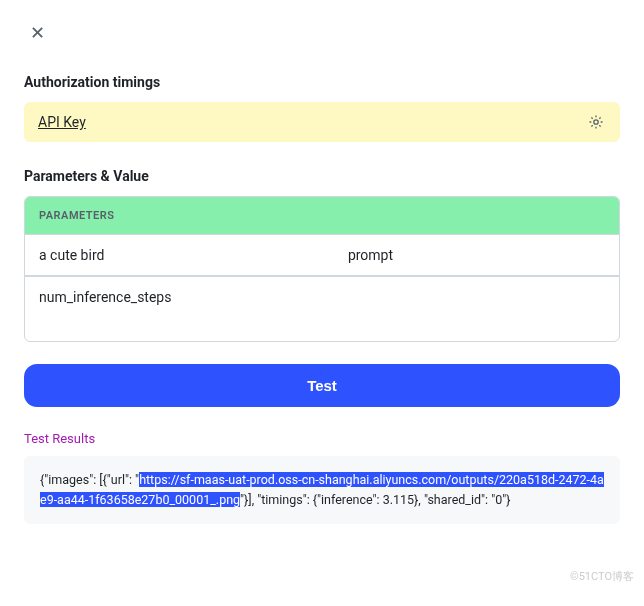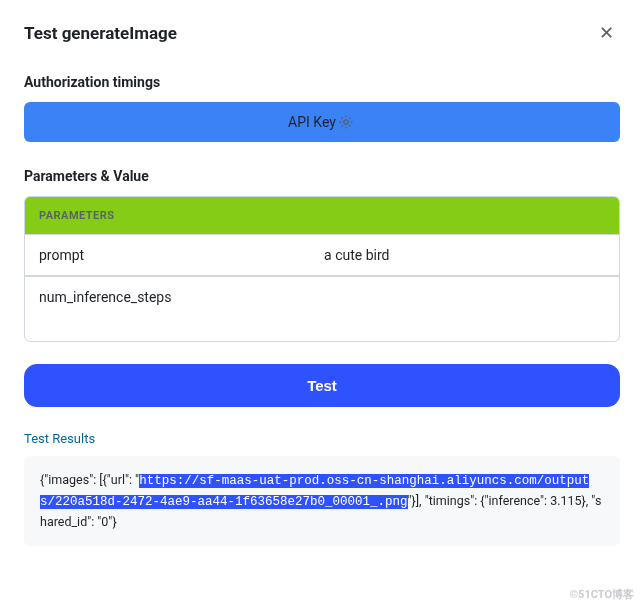--- a/index.html
+++ b/index.html
@@ -34,25 +34,26 @@
     }
     .section-label {
       font-size: 14px;
       font-weight: 700;
       color: #1f2328;
       margin-bottom: 12px;
     }
     .auth-row {
       display: flex;
       align-items: center;
-      justify-content: center;
-      background: #3b82f6;
+      justify-content: space-between;
+      background: #fef9c3;
       border-radius: 6px;
       padding: 10px 14px;
       margin-bottom: 26px;
+      text-decoration: underline;
     }
     .auth-value {
       font-size: 14px;
       color: #1f2328;
     }
     .gear-btn {
       background: none;
       border: none;
       cursor: pointer;
       padding: 2px;
@@ -62,21 +63,21 @@
     }
     .params-table {
       width: 100%;
       border: 1px solid #d0d7de;
       border-radius: 6px;
       overflow: hidden;
       margin-bottom: 22px;
     }
     .params-head {
       display: flex;
-      background: #84cc16;
+      background: #86efac;
       border-bottom: 1px solid #d0d7de;
     }
     .params-head .cell {
       font-size: 11px;
       font-weight: 600;
       letter-spacing: 0.5px;
       color: #57606a;
       padding: 12px 14px;
     }
     .params-row {
@@ -98,54 +99,51 @@
       border: none;
       border-radius: 13px;
       padding: 13px 0;
       font-size: 15px;
       font-weight: 700;
       cursor: pointer;
       margin-bottom: 24px;
     }
     .results-label {
       font-size: 13px;
-      color: #0369a1;
+      color: #a21caf;
       margin-bottom: 10px;
     }
     .results-box {
       background: #f6f8fa;
       border-radius: 6px;
       padding: 14px 16px;
       font-size: 12.5px;
       color: #1f2328;
       line-height: 1.6;
       word-break: break-all;
       font-family: -apple-system, BlinkMacSystemFont, "Segoe UI", Roboto, sans-serif;
     }
     .results-box .sel {
       background: #2f52ff;
       color: #fff;
-      font-family: Liberation Mono, monospace;
     }
     .watermark {
       position: absolute;
-      bottom: 4px;
+      bottom: 22px;
       right: 10px;
       font-size: 11px;
       color: #c9ccd1;
-      font-weight: bold;
     }
   </style>
 </head>
 <body>
 
 
 
 <div class="header">
-  <div class="title">Test generateImage</div>
   <button class="close-btn">
     <span>✕</span>
   </button>
 </div>
 
 <div class="section-label">Authorization timings</div>
 <div class="auth-row">
   <div class="auth-value">API Key</div>
   <button class="gear-btn">
     <svg width="16" height="16" viewBox="0 0 16 16" fill="none" stroke="currentColor" stroke-width="1.3">
@@ -154,22 +152,22 @@
     </svg>
   </button>
 </div>
 
 <div class="section-label">Parameters &amp; Value</div>
 <div class="params-table">
   <div class="params-head">
     <div class="cell col-name">PARAMETERS</div>
   </div>
   <div class="params-row">
+    <div class="cell col-value">a cute bird</div>
     <div class="cell col-name">prompt</div>
-    <div class="cell col-value">a cute bird</div>
   </div>
   <div class="params-row">
   </div>
   <div class="params-row">
     <div class="cell col-name">num_inference_steps</div>
     <div class="cell col-value"></div>
   </div>
 </div>
 
 <button class="test-btn">Test</button>

